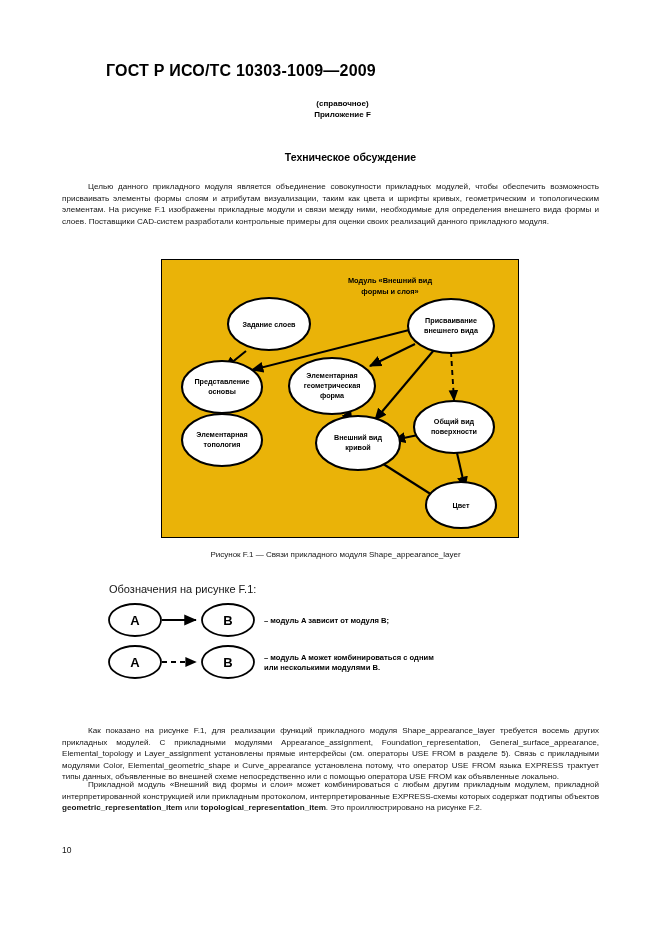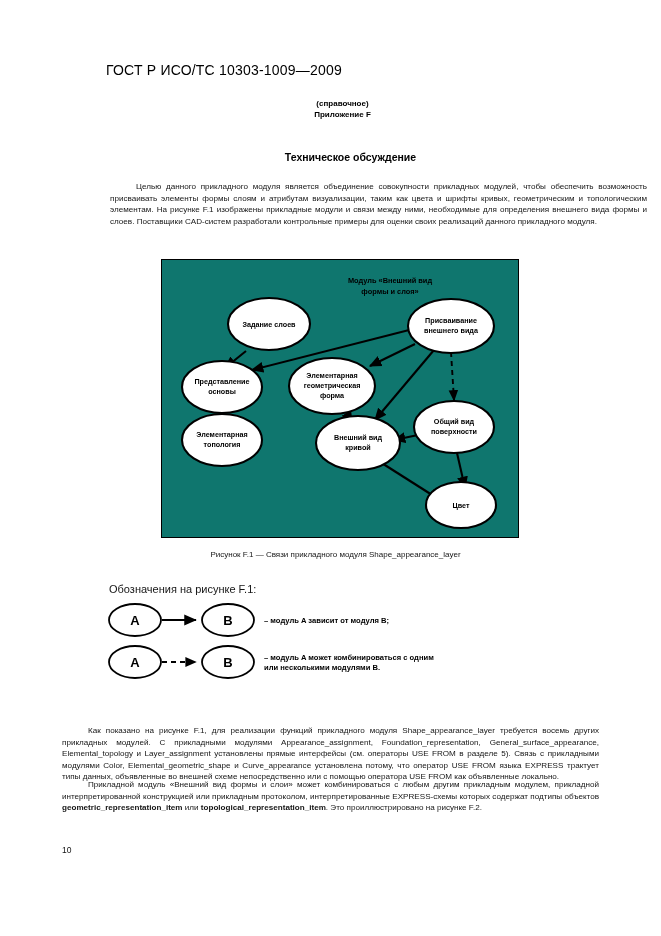--- a/index.html
+++ b/index.html
@@ -21,22 +21,22 @@
     width: 661px;
     height: 936px;
     background: #ffffff;
   }
 
   
   .doc-header {
     position: absolute;
     left: 62px;
     top: 62px;
-    font-size: 14px;
-    font-weight: normal;
+    font-size: 16px;
+    font-weight: bold;
     letter-spacing: 0.2px;
     padding-left: 44px;
   }
 
   .annex-block {
     position: absolute;
     left: 0;
     top: 98px;
     width: 661px;
     text-align: center;
@@ -68,32 +68,31 @@
     text-justify: inter-word;
     color: #151515;
   }
   .para b { font-weight: bold; }
   .indent { display: inline-block; width: 26px; }
 
   #para-intro {
     left: 62px;
     top: 181px;
     width: 537px;
-    margin-left: 48px;
   }
 
   
   .figure-box {
     position: absolute;
     left: 161px;
     top: 259px;
     width: 358px;
     height: 279px;
     border: 1.6px solid #000;
-    background: #0f766e;
+    background: #eab308;
     box-sizing: border-box;
   }
   .figure-box svg { display: block; }
 
   .fig-caption {
     position: absolute;
     left: 0;
     top: 550px;
     width: 661px;
     text-align: center;

